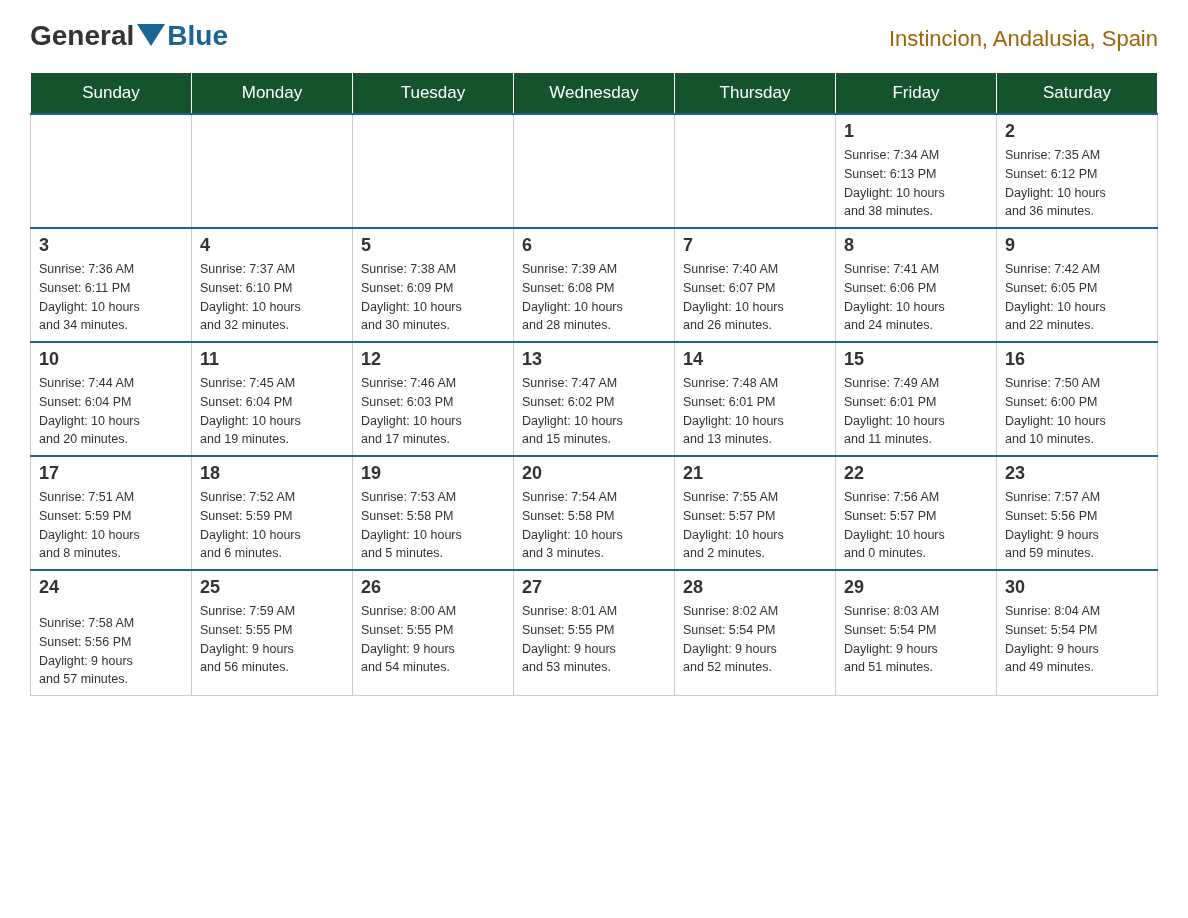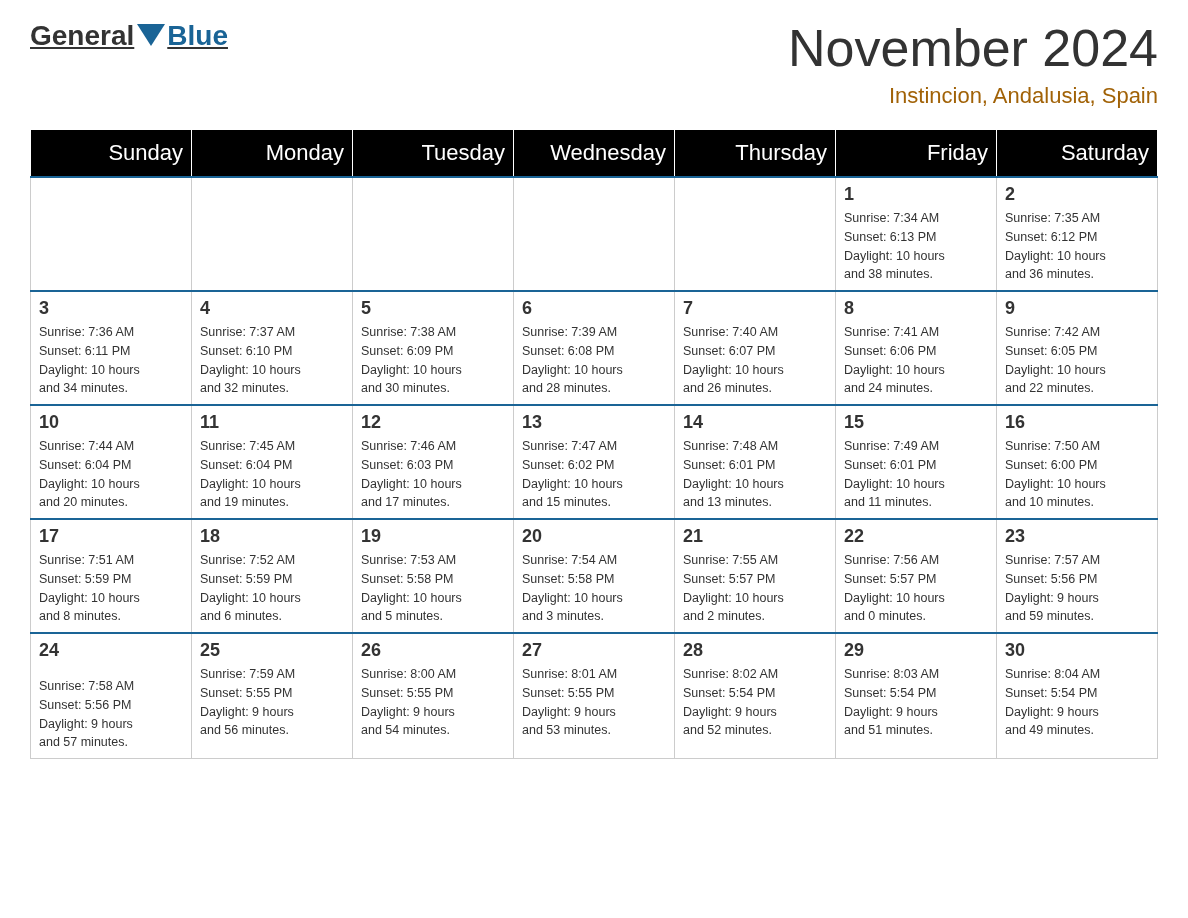--- a/index.html
+++ b/index.html
@@ -14,21 +14,20 @@
     .header {
       display: flex;
       justify-content: space-between;
       align-items: flex-start;
       margin-bottom: 20px;
     }
     .logo {
       display: flex;
       flex-direction: column;
       align-items: flex-end;
-      text-decoration: underline;
     }
     .logo-top {
       display: flex;
       align-items: center;
     }
     .logo-general {
       font-size: 28px;
       font-weight: bold;
       color: #333;
     }
@@ -60,25 +59,25 @@
     .location {
       font-size: 22px;
       color: #a16207;
       margin-top: 6px;
     }
     .calendar {
       width: 100%;
       border-collapse: collapse;
     }
     .calendar th {
-      background-color: #000000;
+      background-color: #14532d;
       color: #fff;
       padding: 10px 8px;
-      text-align: right;
-      font-size: 22px;
+      text-align: center;
+      font-size: 17px;
       font-weight: normal;
       border: 1px solid #fff;
     }
     .calendar td {
       border: 1px solid #ccc;
       border-top: 2px solid #1a6496;
       vertical-align: top;
       padding: 6px 8px;
       width: 14.28%;
       height: 110px;
@@ -100,21 +99,20 @@
 
 <div class="header">
   <div class="logo">
     <div class="logo-top">
       <span class="logo-general">General</span>
       <div class="logo-triangle"></div>
       <span class="logo-blue">Blue</span>
     </div>
   </div>
   <div class="title-section">
-    <div class="month-title">November 2024</div>
     <div class="location">Instincion, Andalusia, Spain</div>
   </div>
 </div>
 
 <table class="calendar">
   <thead>
     <tr>
     <th>Sunday</th>
         <th>Monday</th>
         <th>Tuesday</th>

